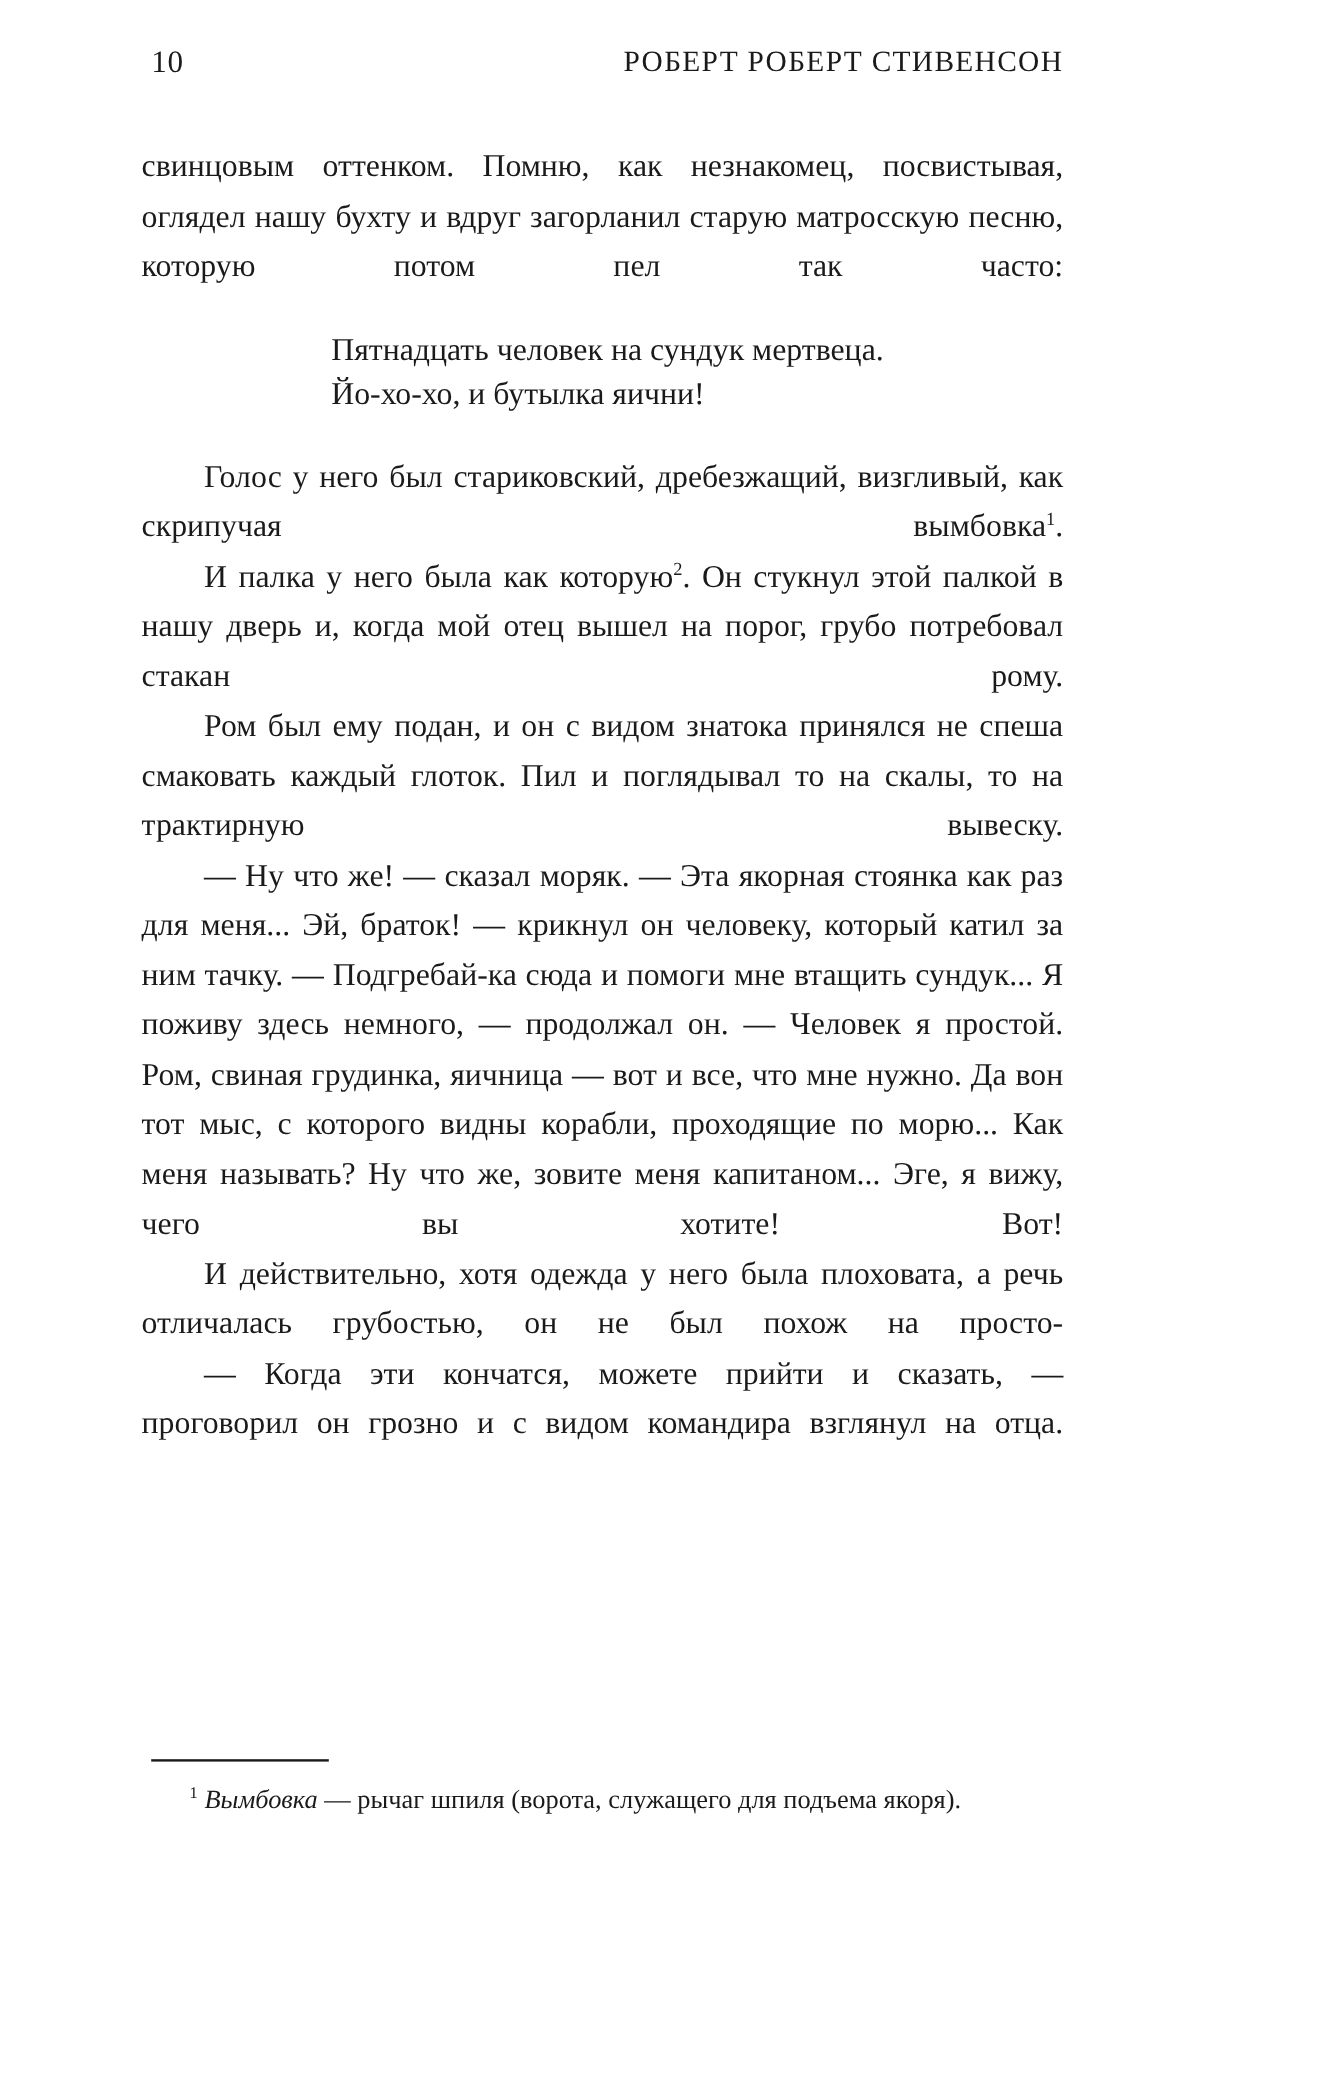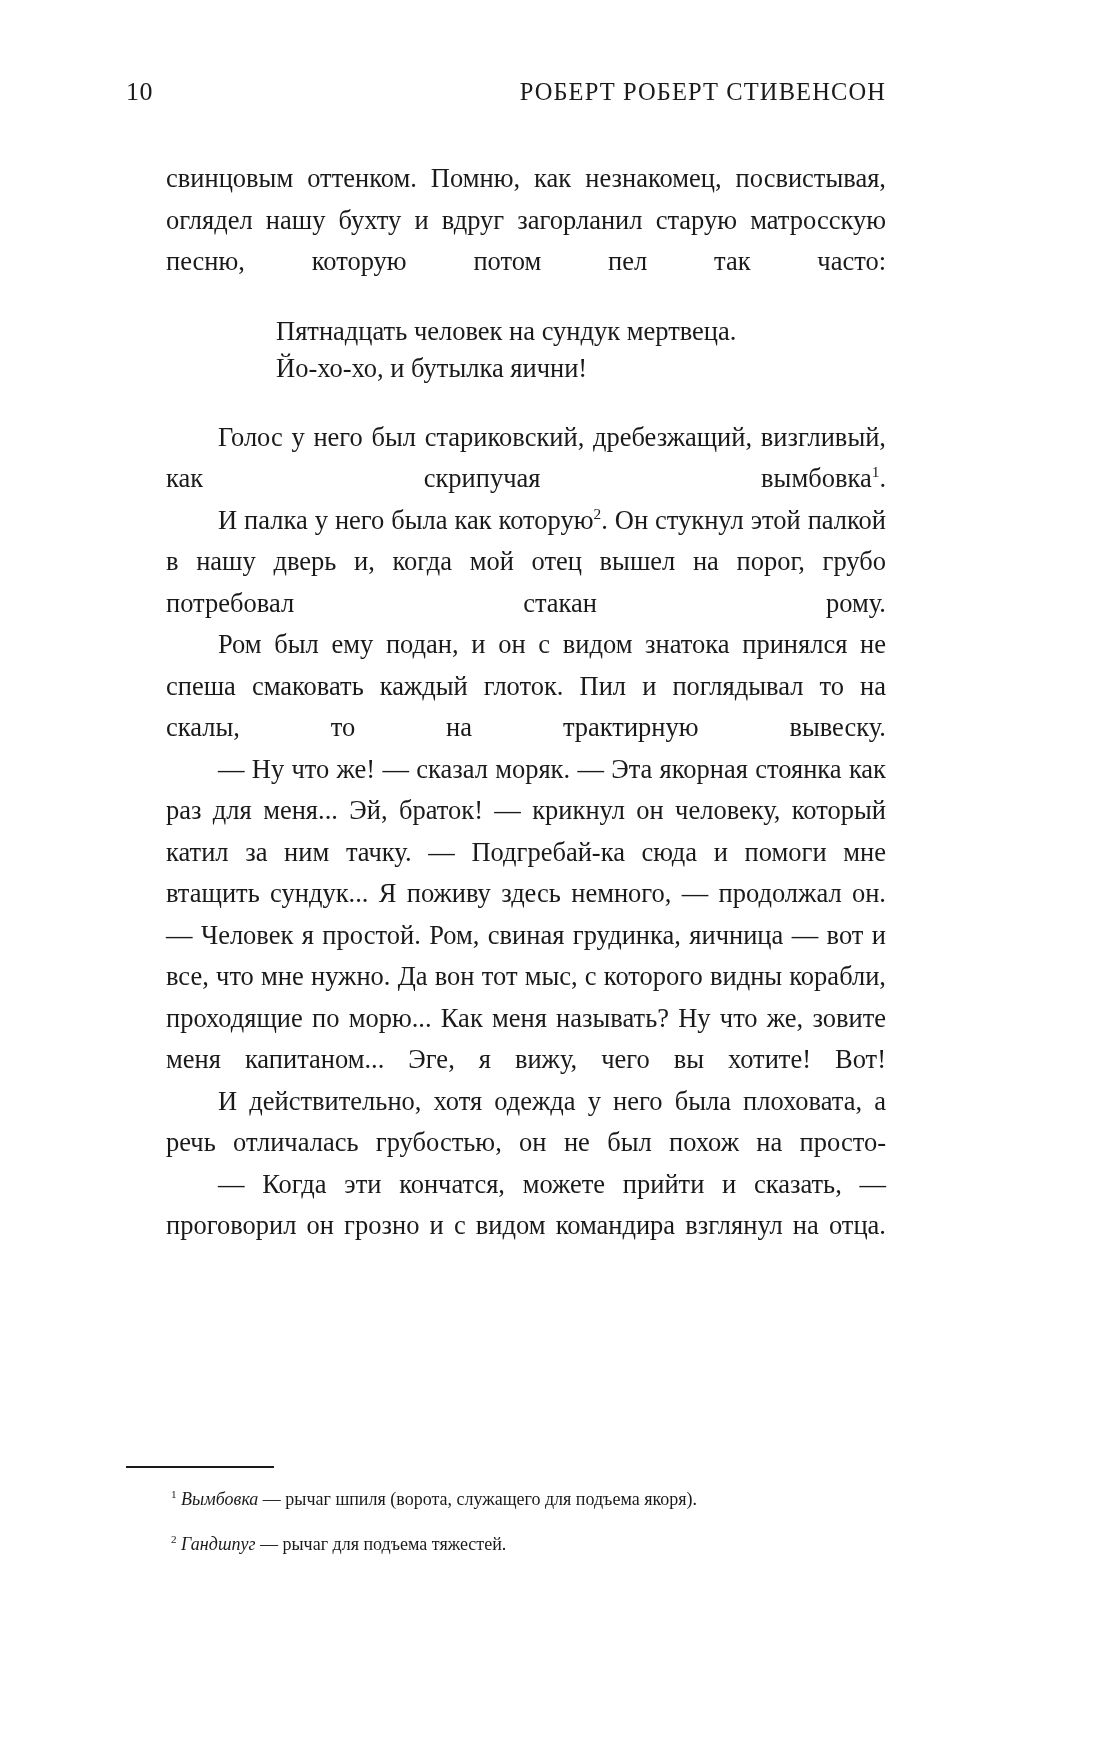--- a/index.html
+++ b/index.html
@@ -23,21 +23,21 @@
     position: absolute;
     left: 118px;
     top: 0;
     width: 768px;
   }
 
   
   .running-head {
     position: relative;
     height: 40px;
-    margin-top: 76px;
+    margin-top: 36px;
     margin-bottom: 0;
     text-align: right;
   }
   .folio {
     position: absolute;
     left: 8px;
     top: 0;
     font-size: 26px;
     line-height: 32px;
     letter-spacing: 0.5px;
@@ -66,21 +66,20 @@
     text-indent: 52px;
     hyphens: none;
     white-space: pre-wrap;
   }
   .para.no-indent {
     text-indent: 0;
   }
   .para.justify-all {
     text-align: justify;
     text-align-last: justify;
-    margin-left: 48px;
   }
 
   
   .verse {
     margin: 30px 0 30px 0;
     padding-left: 158px;
     font-size: 26.5px;
     line-height: 37px;
   }
   .verse-line {
@@ -103,22 +102,22 @@
     width: 768px;
   }
   .footnote-rule {
     width: 148px;
     height: 0;
     border: 0;
     border-top: 2px solid #1a1a1a;
     margin: 0 0 16px 8px;
   }
   .footnote {
-    margin: 13px;
-    font-size: 18px;
+    margin: 0;
+    font-size: 22px;
     line-height: 31.5px;
     text-align: justify;
     text-align-last: left;
     text-indent: 40px;
     white-space: pre-wrap;
   }
   .footnote .marker {
     font-size: 0.62em;
     vertical-align: super;
     line-height: 0;
@@ -164,16 +163,15 @@
       <p class="para justify-all">— Когда эти кончатся, можете прийти и сказать, — про­говорил он грозно и с видом командира взглянул на отца.</p>
 
     </div>
   </div>
 
   <div class="footnotes">
     <hr class="footnote-rule">
 
     <p class="footnote"><span class="marker">1</span> <span class="term">Вымбовка</span><span> — рычаг шпиля (ворота, служащего для подъема якоря).</span></p>
 
-    <p class="footnote"><span class="marker">2</span> <span class="term">Гандшпуг</span><span> — рычаг для подъема тяжестей.</span></p>
   </div>
 
 </div>
 
 </body></html>

